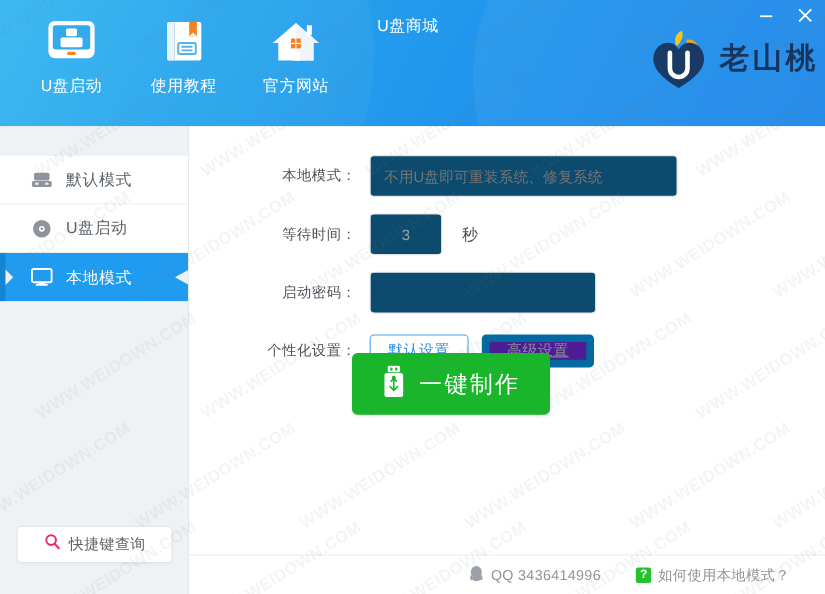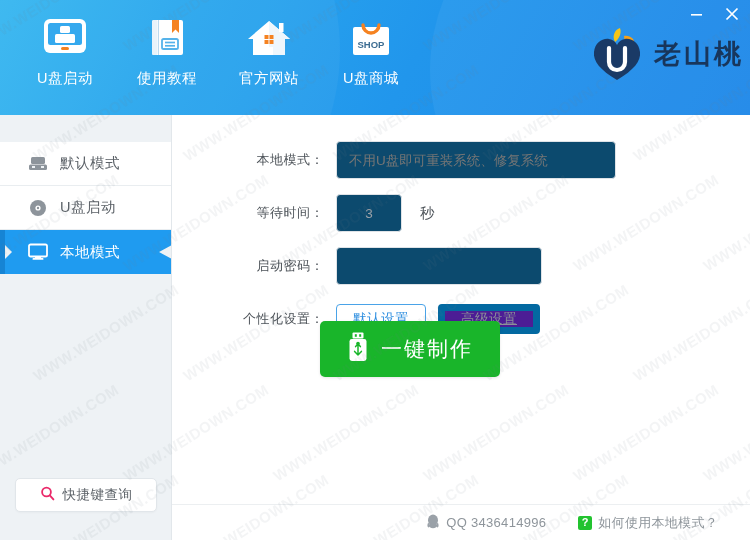--- a/index.html
+++ b/index.html
@@ -372,27 +372,20 @@
             <rect x="24.5" y="21" width="4" height="4" fill="#f58220"></rect>
             <rect x="19.5" y="26" width="4" height="4" fill="#f58220"></rect>
             <rect x="24.5" y="26" width="4" height="4" fill="#f58220"></rect>
             <rect x="20" y="33" width="8" height="8" fill="#ffffff"></rect>
           </svg>
         </div>
         <div class="nav-label">官方网站</div>
       </div>
 
       <div class="nav-item">
-        <div class="nav-icon">
-          <svg width="48" height="48" viewBox="0 0 48 48">
-            <path d="M8 13 h32 a2 2 0 0 1 2 2 v24 a2 2 0 0 1 -2 2 h-32 a2 2 0 0 1 -2 -2 v-24 a2 2 0 0 1 2 -2 z" fill="#ffffff"></path>
-            <path d="M16 11 a8 8 0 0 0 16 0" stroke="#f58220" stroke-width="3.4" fill="none" stroke-linecap="round"></path>
-            <text x="24" y="34" text-anchor="middle" font-family="Liberation Sans, sans-serif" font-size="9.5" font-weight="bold" fill="#3d6d92">SHOP</text>
-          </svg>
-        </div>
         <div class="nav-label">U盘商城</div>
       </div>
     </div>
 
     <div class="brand">
       <div class="brand-mark">
         <svg width="58" height="60" viewBox="0 0 58 60">
           <path d="M32 4 C26 6 24 13 27 18 C31 15 34 9 32 4 Z" fill="#f5c518"></path>
           <path d="M36 12 C42 11 47 15 46 20 C41 21 36 18 36 12 Z" fill="#f5a11b"></path>
           <path d="M29 56 C12 46 5 37 6 28 C7 19 14 14 21 15 C25 15.5 27.5 18 29 21 C30.5 18 33 15.5 37 15 C44 14 51 19 52 28 C53 37 46 46 29 56 Z" fill="#1a3a66"></path>

